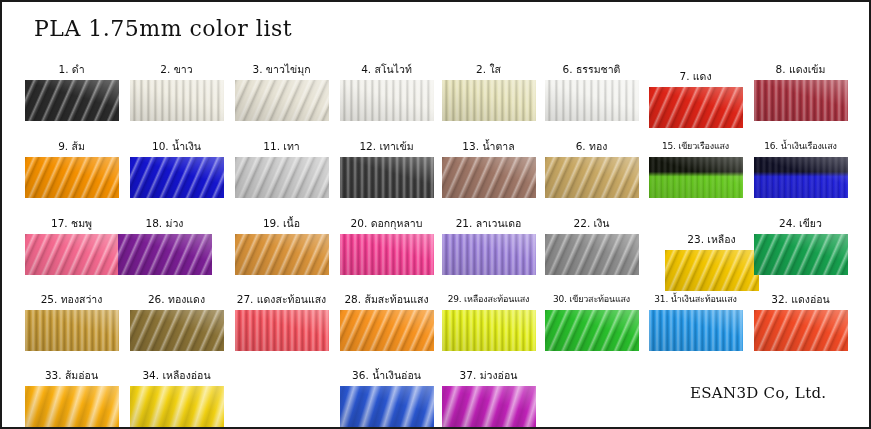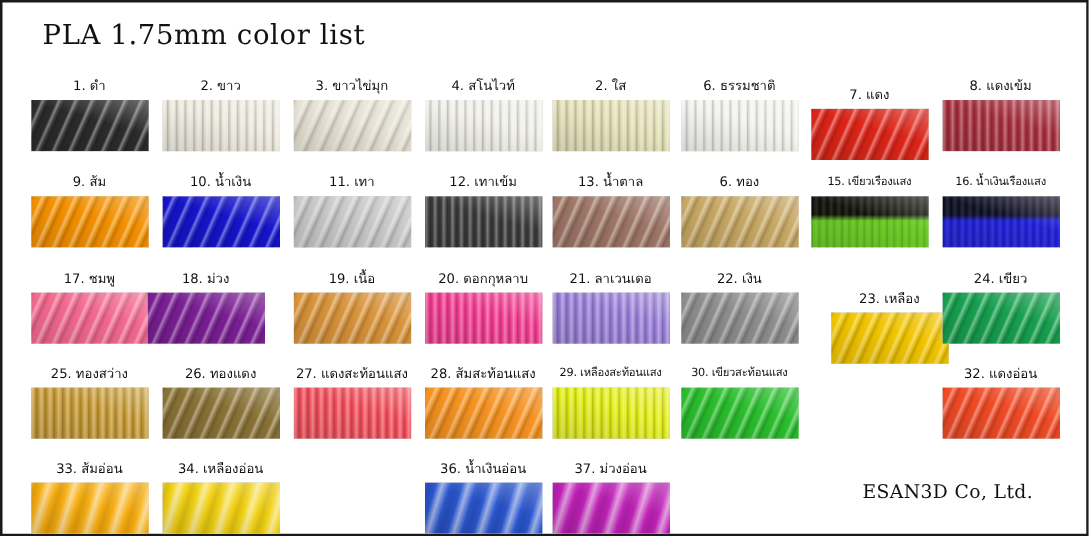--- a/index.html
+++ b/index.html
@@ -373,20 +373,28 @@
         </div>
       </div>
       <div class="cell" style="left: 537px; top: 291px;">
         <div class="cell-label tight">30. เขียวสะท้อนแสง</div>
         <div class="swatch">
           <div class="base" style="background: rgb(41, 191, 44);"></div>
           <div class="stripes diag"></div>
           <div class="sheen"></div>
         </div>
       </div>
+      <div class="cell" style="left: 641px; top: 291px;">
+        <div class="cell-label tight">31. น้ำเงินสะท้อนแสง</div>
+        <div class="swatch">
+          <div class="base" style="background: rgb(33, 150, 232);"></div>
+          <div class="stripes vert"></div>
+          <div class="sheen"></div>
+        </div>
+      </div>
       <div class="cell" style="left: 746px; top: 291px;">
         <div class="cell-label">32. แดงอ่อน</div>
         <div class="swatch">
           <div class="base" style="background: rgb(241, 74, 37);"></div>
           <div class="stripes diag"></div>
           <div class="sheen"></div>
         </div>
       </div>
       <div class="cell" style="left: 17px; top: 367px;">
         <div class="cell-label">33. ส้มอ่อน</div>

